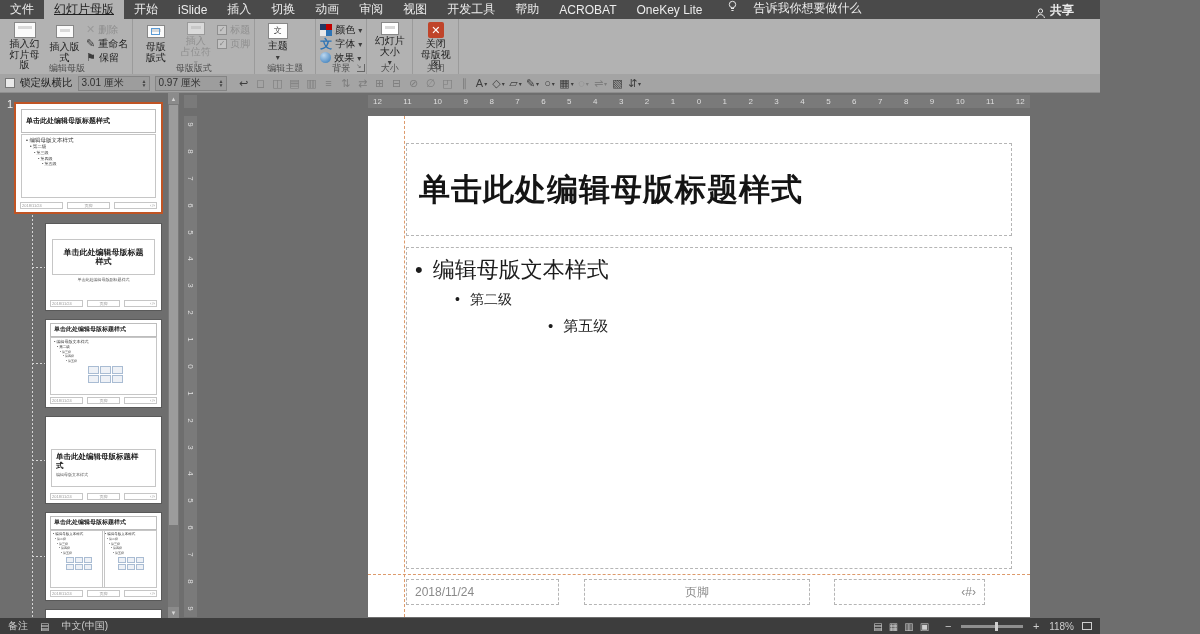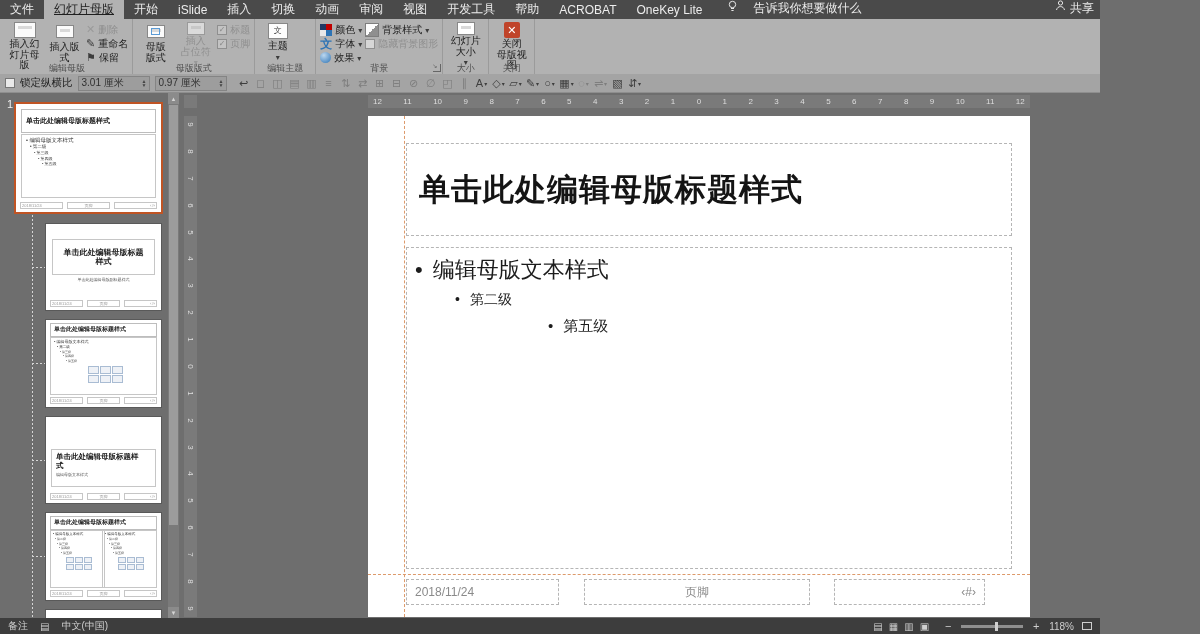--- a/index.html
+++ b/index.html
@@ -6,21 +6,21 @@
   #app{position:relative;width:1100px;height:634px;overflow:hidden;
        font-family:"Liberation Sans","DejaVu Sans",sans-serif;
        background:#6d28d9;-webkit-font-smoothing:antialiased;}
   
   .titlebar{position:absolute;top:0;left:0;right:0;height:19px;background:#4a4a4a;
             display:flex;align-items:stretch;color:#ececec;font-size:12px;}
   #menu-tabs{display:flex;align-items:stretch;}
   .tab{padding:0 10px;display:flex;align-items:center;cursor:default;white-space:nowrap;}
   .tab.selected{background:#b2b2b2;color:#1f1f1f;text-decoration:underline;}
   .tellme{display:flex;align-items:flex-start;gap:16px;margin-left:14px;}
-  .share{margin-left:auto;display:flex;align-items:flex-start;gap:4px;padding-right:6px;}
+  .share{margin-left:auto;display:flex;align-items:flex-end;gap:4px;padding-right:26px;font-weight:bold;}
   
   .ribbon{position:absolute;top:19px;left:0;right:0;height:55px;background:#b2b2b2;
           display:flex;align-items:stretch;padding-left:2px;color:#1d1d1d;}
   .rgroup{display:flex;flex-direction:column;border-right:1px solid #9b9b9b;
           padding:2px 4px 0 4px;box-sizing:border-box;}
   .gcontent{height:42px;display:flex;gap:3px;align-items:stretch;}
   .glabel{height:11px;line-height:11px;font-size:9px;color:#4e4e4e;text-align:center;position:relative;padding:0 8px;}
   .launcher{position:absolute;right:-3px;top:1px;width:7px;height:7px;
             border-right:1px solid #666;border-bottom:1px solid #666;}
   .launcher::before{content:"↘";position:absolute;left:-1px;top:-3px;font-size:6px;color:#555;}
@@ -254,31 +254,20 @@
           </div>
           <div class="rsmall">
             <span class="ic-font">文</span>
             <span>字体</span>
               <span class="dd"></span>
           </div>
           <div class="rsmall">
             <span class="ic-fx"></span>
             <span>效果</span>
               <span class="dd"></span>
-          </div>
-        </div>
-        <div class="rcol">
-          <div class="rsmall">
-            <span class="ic-bgstyle"></span>
-            <span>背景样式</span>
-              <span class="dd"></span>
-          </div>
-          <div class="rsmall dis">
-            <span class="cb light"></span>
-            <span>隐藏背景图形</span>
           </div>
         </div>
       </div>
       <div class="glabel">
         <span>背景</span>
         <span class="launcher"></span>
       </div>
     </div>
 
     <div class="rgroup">

